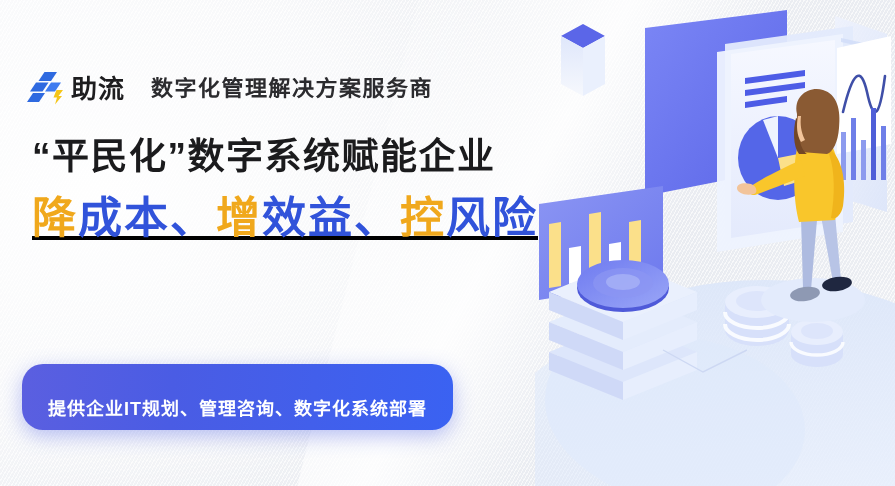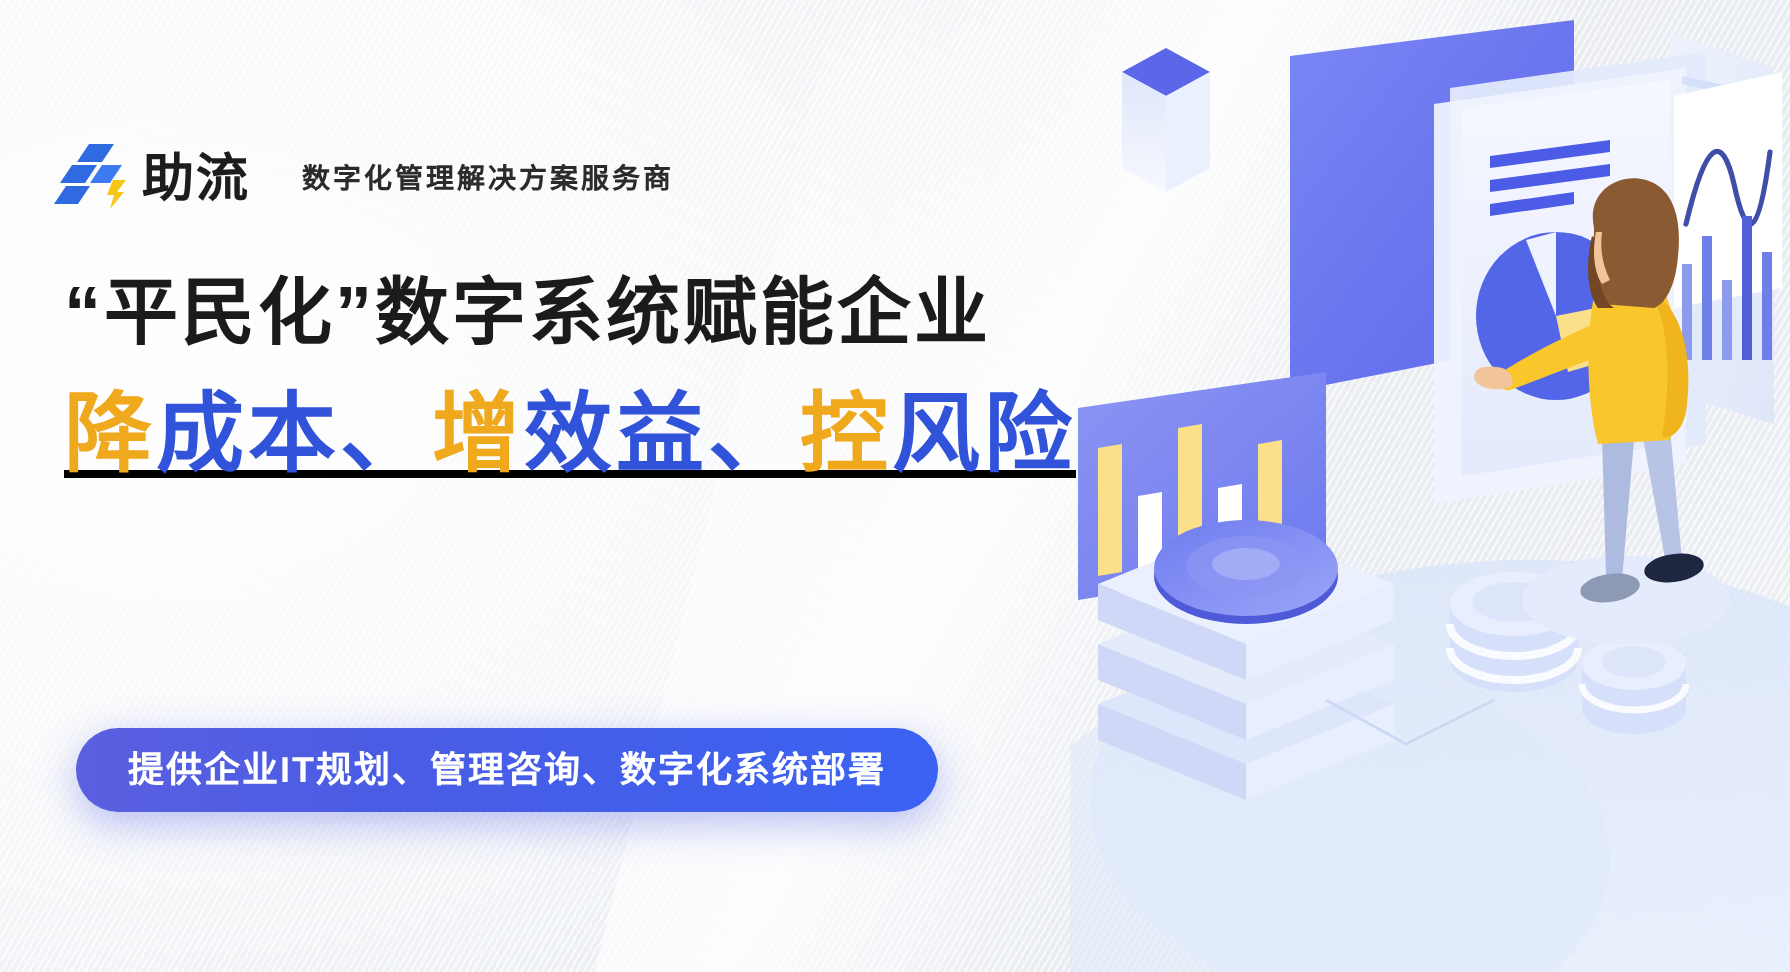--- a/index.html
+++ b/index.html
@@ -66,21 +66,21 @@
   .brand-name {
     margin-left: 5px;
     font-size: 26px;
     font-weight: 700;
     color: #1d1d1f;
     letter-spacing: 1px;
     line-height: 1;
   }
   .tagline {
     margin-left: 26px;
-    font-size: 14px;
+    font-size: 22px;
     font-weight: 600;
     color: #2b2b2e;
     letter-spacing: 1.5px;
     line-height: 1;
   }
 
   
   .headline-block {
     position: absolute;
     left: 32px;
@@ -103,26 +103,26 @@
     line-height: 1.15;
     white-space: nowrap;
     text-decoration: underline;
   }
   .hl-accent { color: #f0a81c; }
   .hl-blue   { color: #3153da; }
 
   
   .cta {
     position: absolute;
-    left: 38px;
+    left: 22px;
     top: 364px;
     height: 42px;
-    padding: 0 26px;
+    padding: 12px 26px;
     display: flex;
-    align-items: center;
+    align-items: flex-end;
     border-radius: 21px;
     background: linear-gradient(95deg, #5b5fe0 0%, #4a5ce4 35%, #3a62f2 100%);
     box-shadow: 0 6px 20px rgba(74,92,228,0.38);
     z-index: 20;
   }
   .cta-label {
     color: #ffffff;
     font-size: 18px;
     font-weight: 700;
     letter-spacing: 1px;

